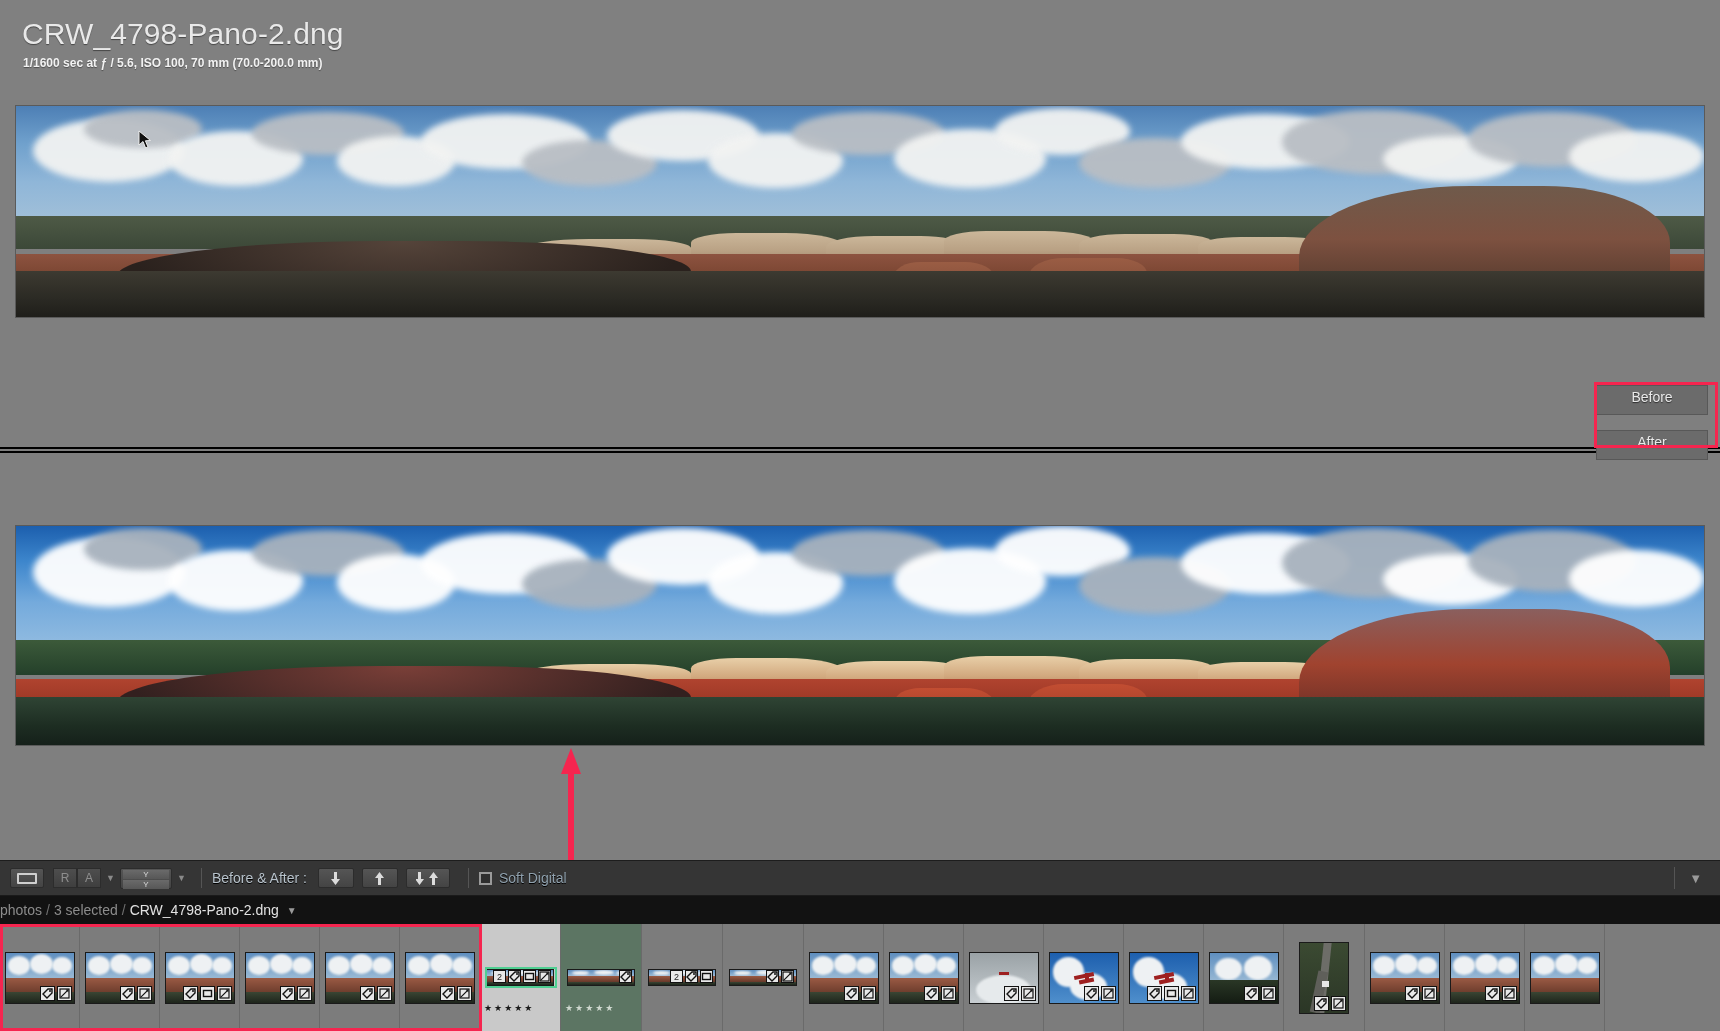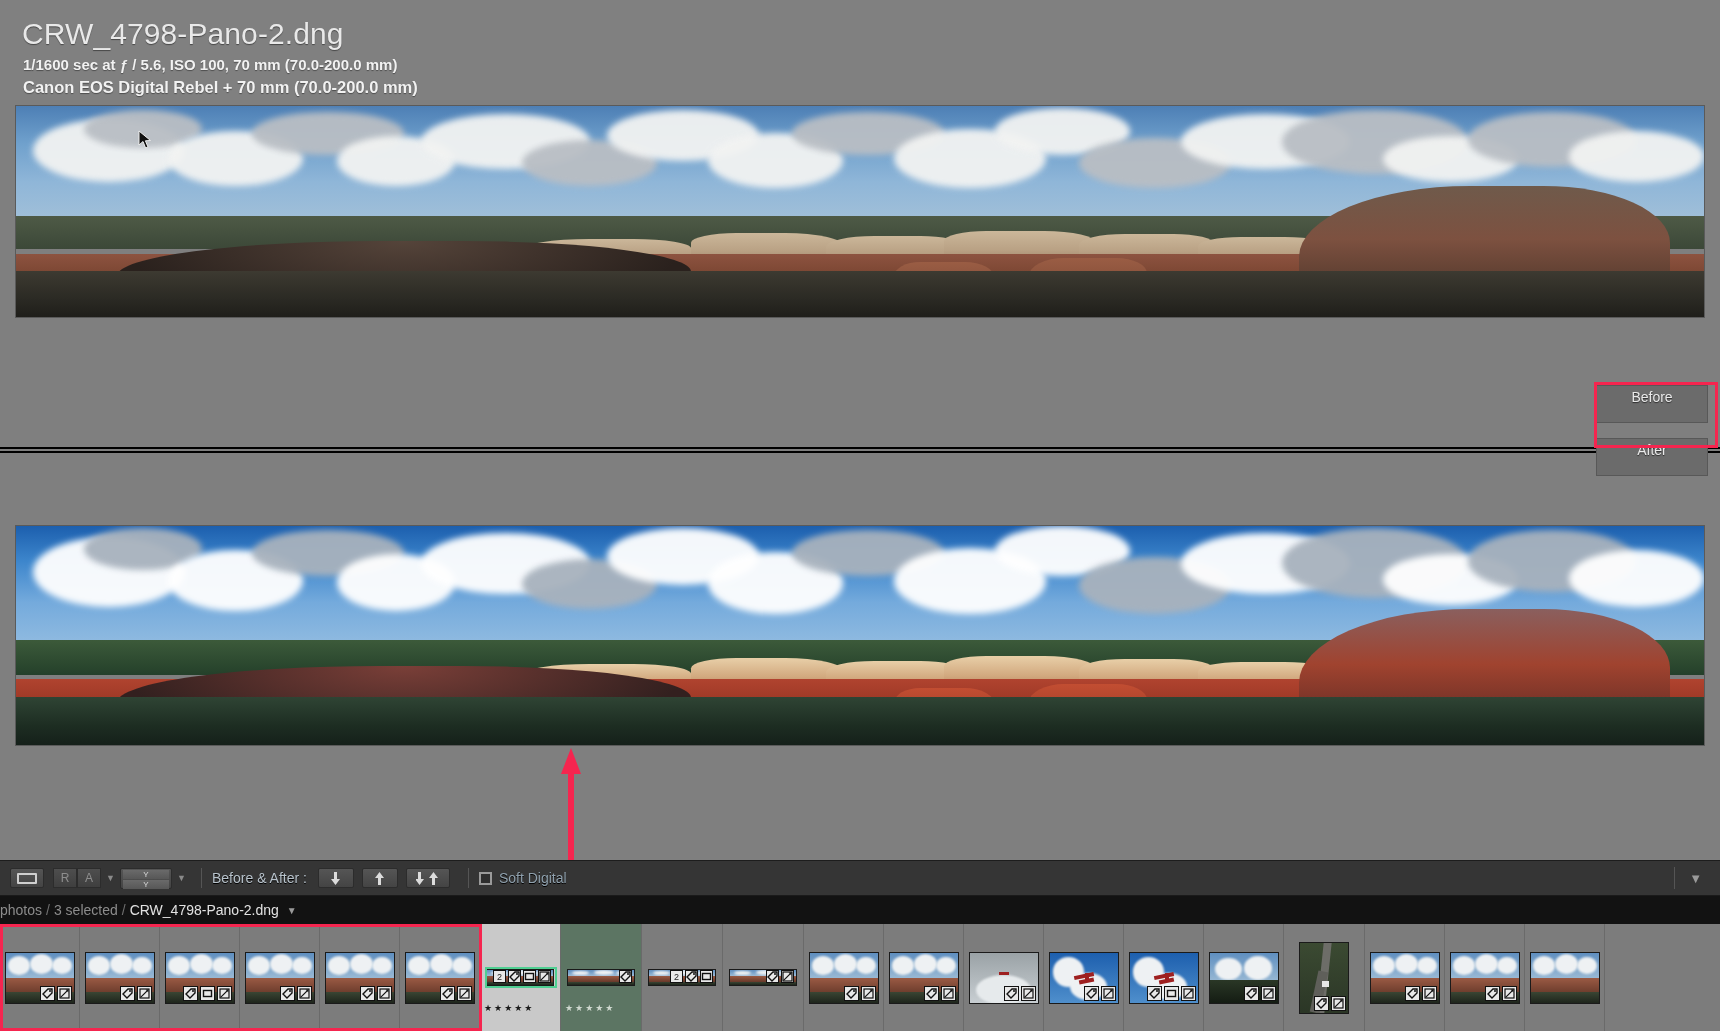--- a/index.html
+++ b/index.html
@@ -11,21 +11,21 @@
   }
   #app { position: relative; width: 1720px; height: 1031px; background: #7f7f7f; }
 
   
   .topbar { position: absolute; left: 0; top: 0; width: 1720px; height: 100px; background: #808080; }
   .photo-title {
     position: absolute; left: 22px; top: 17px;
     font-size: 30px; color: #e9e9e9; letter-spacing: .1px;
     text-shadow: 0 1px 1px rgba(0,0,0,.45);
   }
-  .photo-meta1 { position: absolute; left: 23px; top: 56px; font-size: 15px; color: #f2f2f2; font-weight: 600; text-shadow: 0 1px 1px rgba(0,0,0,.4); }
+  .photo-meta1 { position: absolute; left: 23px; top: 56px; font-size: 12px; color: #f2f2f2; font-weight: 600; text-shadow: 0 1px 1px rgba(0,0,0,.4); }
   .photo-meta2 { position: absolute; left: 23px; top: 78px; font-size: 16.5px; color: #f2f2f2; font-weight: 600; text-shadow: 0 1px 1px rgba(0,0,0,.4); }
 
   
   .stage { position: absolute; left: 0; top: 100px; width: 1720px; height: 760px; background: #7f7f7f; }
   .pane { position: absolute; left: 0; width: 1720px; background: #7f7f7f; }
   .pane-before { top: 0; height: 347px; }
   .pane-divider { position: absolute; left: 0; top: 347px; width: 1720px; height: 6px; background: #7e7e7e;
                   border-top: 2px solid #000; border-bottom: 2px solid #000; }
   .pane-after  { top: 353px; height: 407px; }
 
@@ -73,21 +73,21 @@
               border-radius: 46% 34% 4% 4% / 60% 48% 4% 4%; }
   .bigbutte.vivid { background: linear-gradient(180deg,#8a5f5e 0%, #a0432f 45%, #5b2823 100%); }
 
   
   .cursor-arrow { position:absolute; left:122px; top:24px; width:16px; height:20px; }
 
   
   .ba-labels { position:absolute; right:6px; top:285px; width:118px; }
   .ba-highlight { position:absolute; right:2px; top:282px; width:124px; height:66px;
                   border: 3px solid #f5254f; pointer-events:none; }
-  .ba-btn { width:112px; height:38px; line-height:22px; text-align:center;
+  .ba-btn { width:112px; height:30px; line-height:22px; text-align:center;
             font-size:14px; color:#eaeaea; background:#6b6b6b;
             border:1px solid #585858; text-shadow:0 1px 1px rgba(0,0,0,.6); }
   .ba-btn.after { margin-top:15px; }
 
   
   .anno-arrow { position:absolute; left:560px; top:748px; width:22px; height:172px; }
 
   
   .toolbar { position:absolute; left:0; top:860px; width:1720px; height:36px;
              background:#353535; border-top:1px solid #1d1d1d; border-bottom:1px solid #1a1a1a;
@@ -147,21 +147,20 @@
   .plane { position:absolute; background:#9e2020; }
 </style>
 </head>
 <body>
 
 <div id="app">
 
   <div class="topbar">
     <div class="photo-title">CRW_4798-Pano-2.dng</div>
     <div class="photo-meta1">1/1600 sec at ƒ / 5.6, ISO 100, 70 mm (70.0-200.0 mm)</div>
-    <div class="photo-meta2">Canon EOS Digital Rebel + 70 mm (70.0-200.0 mm)</div>
   </div>
 
   <div class="stage">
 
     <div class="pane pane-before">
       <div class="pano-wrap pano-before">
         <div class="pano">
           <div class="sky"></div>
 
           <div class="cloud" style="left:1%;top:6%;width:9%;height:30%"></div>

